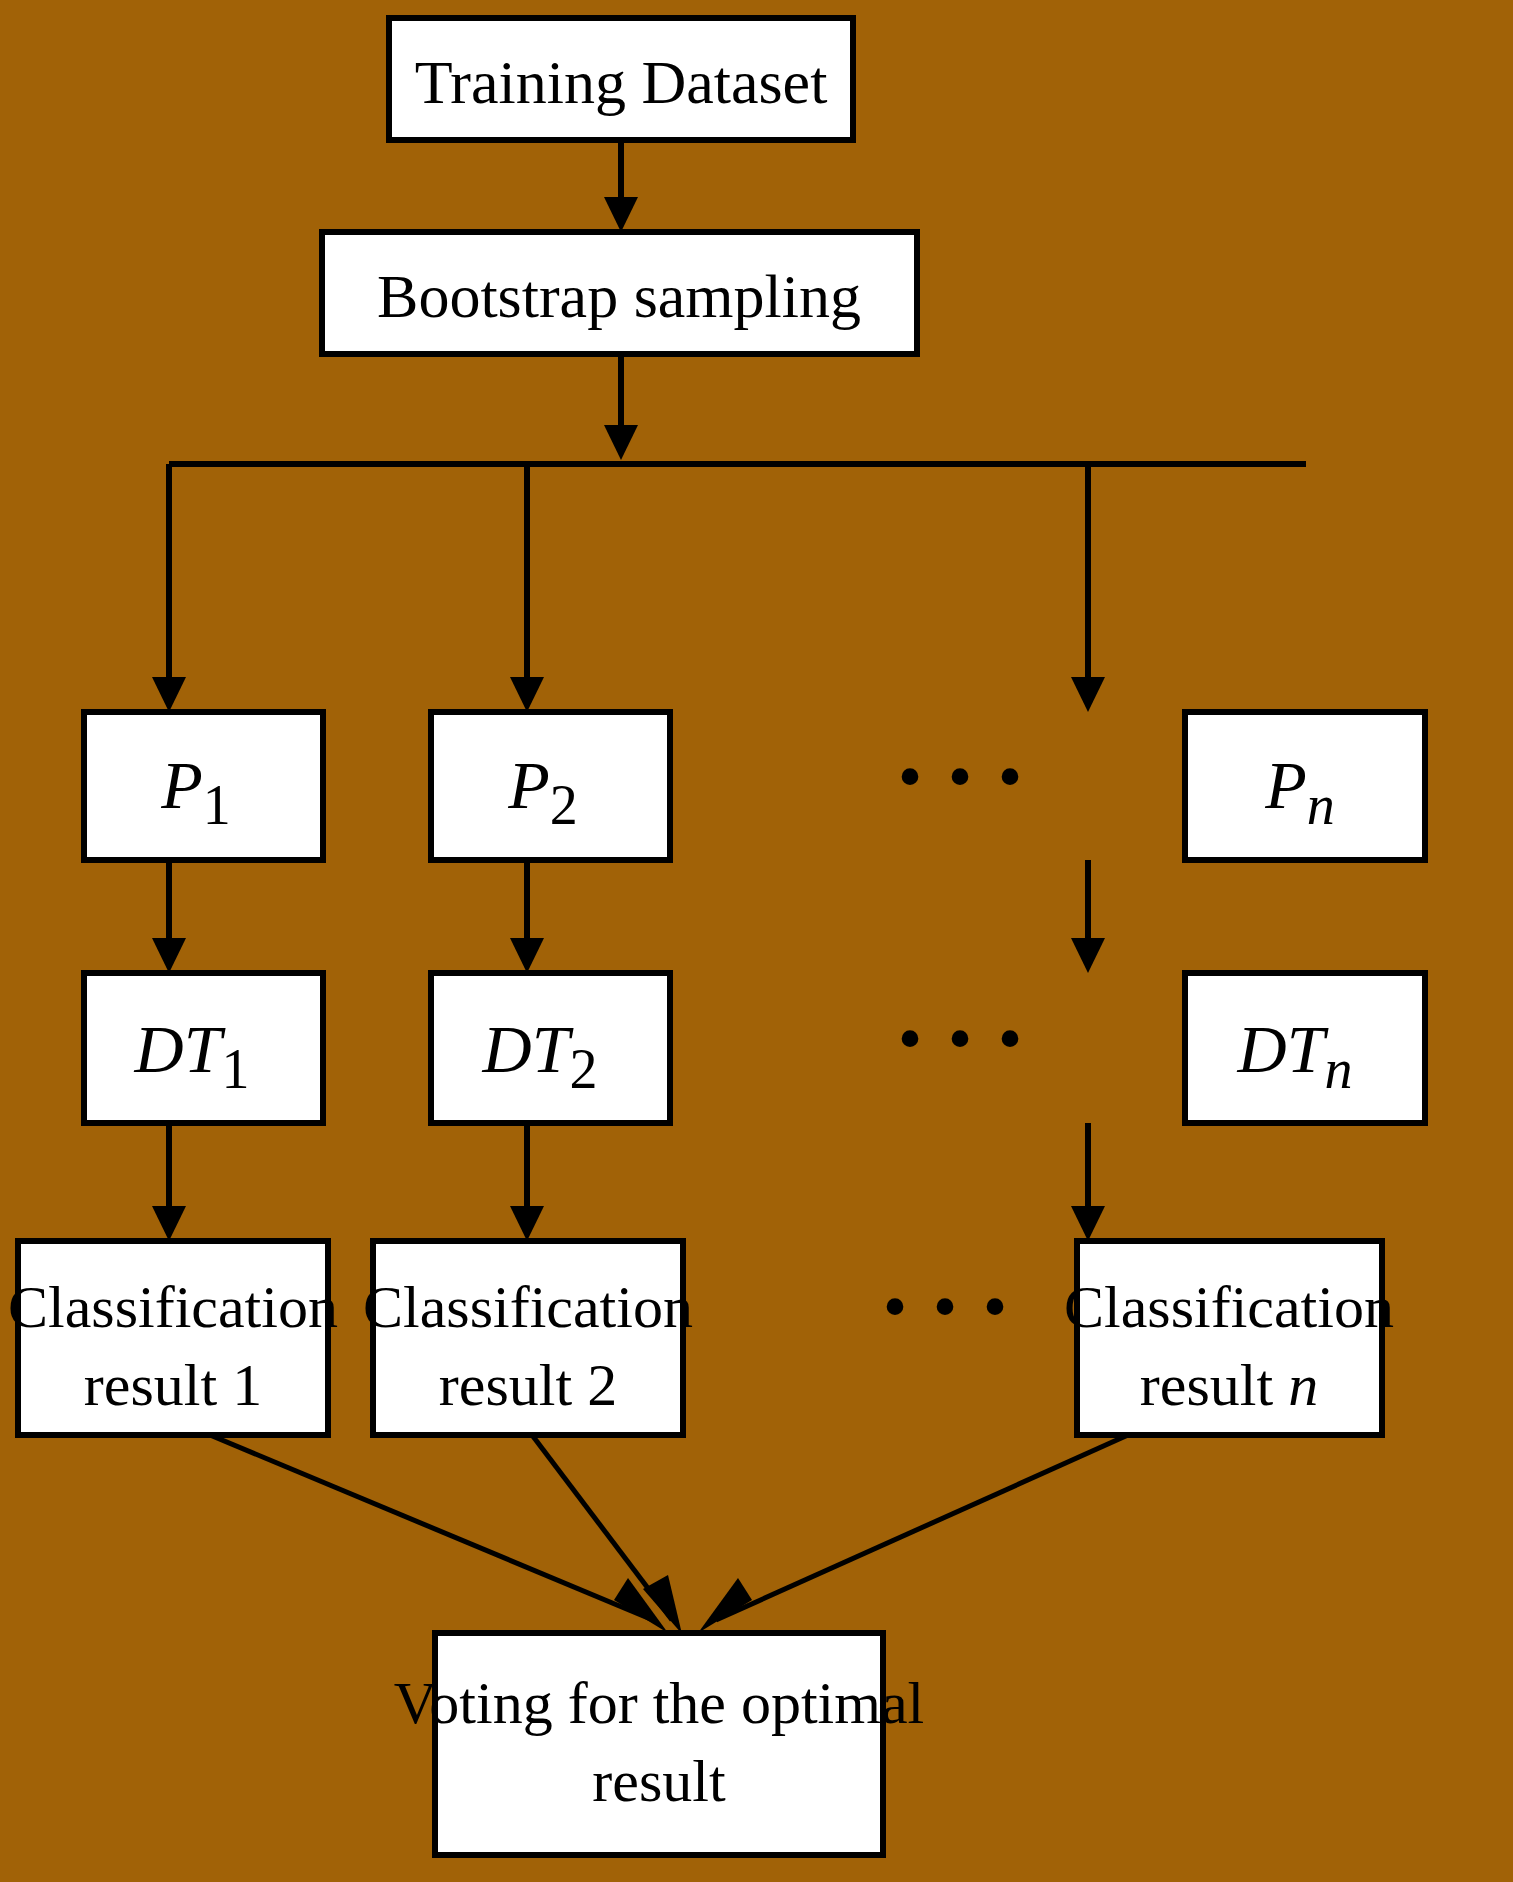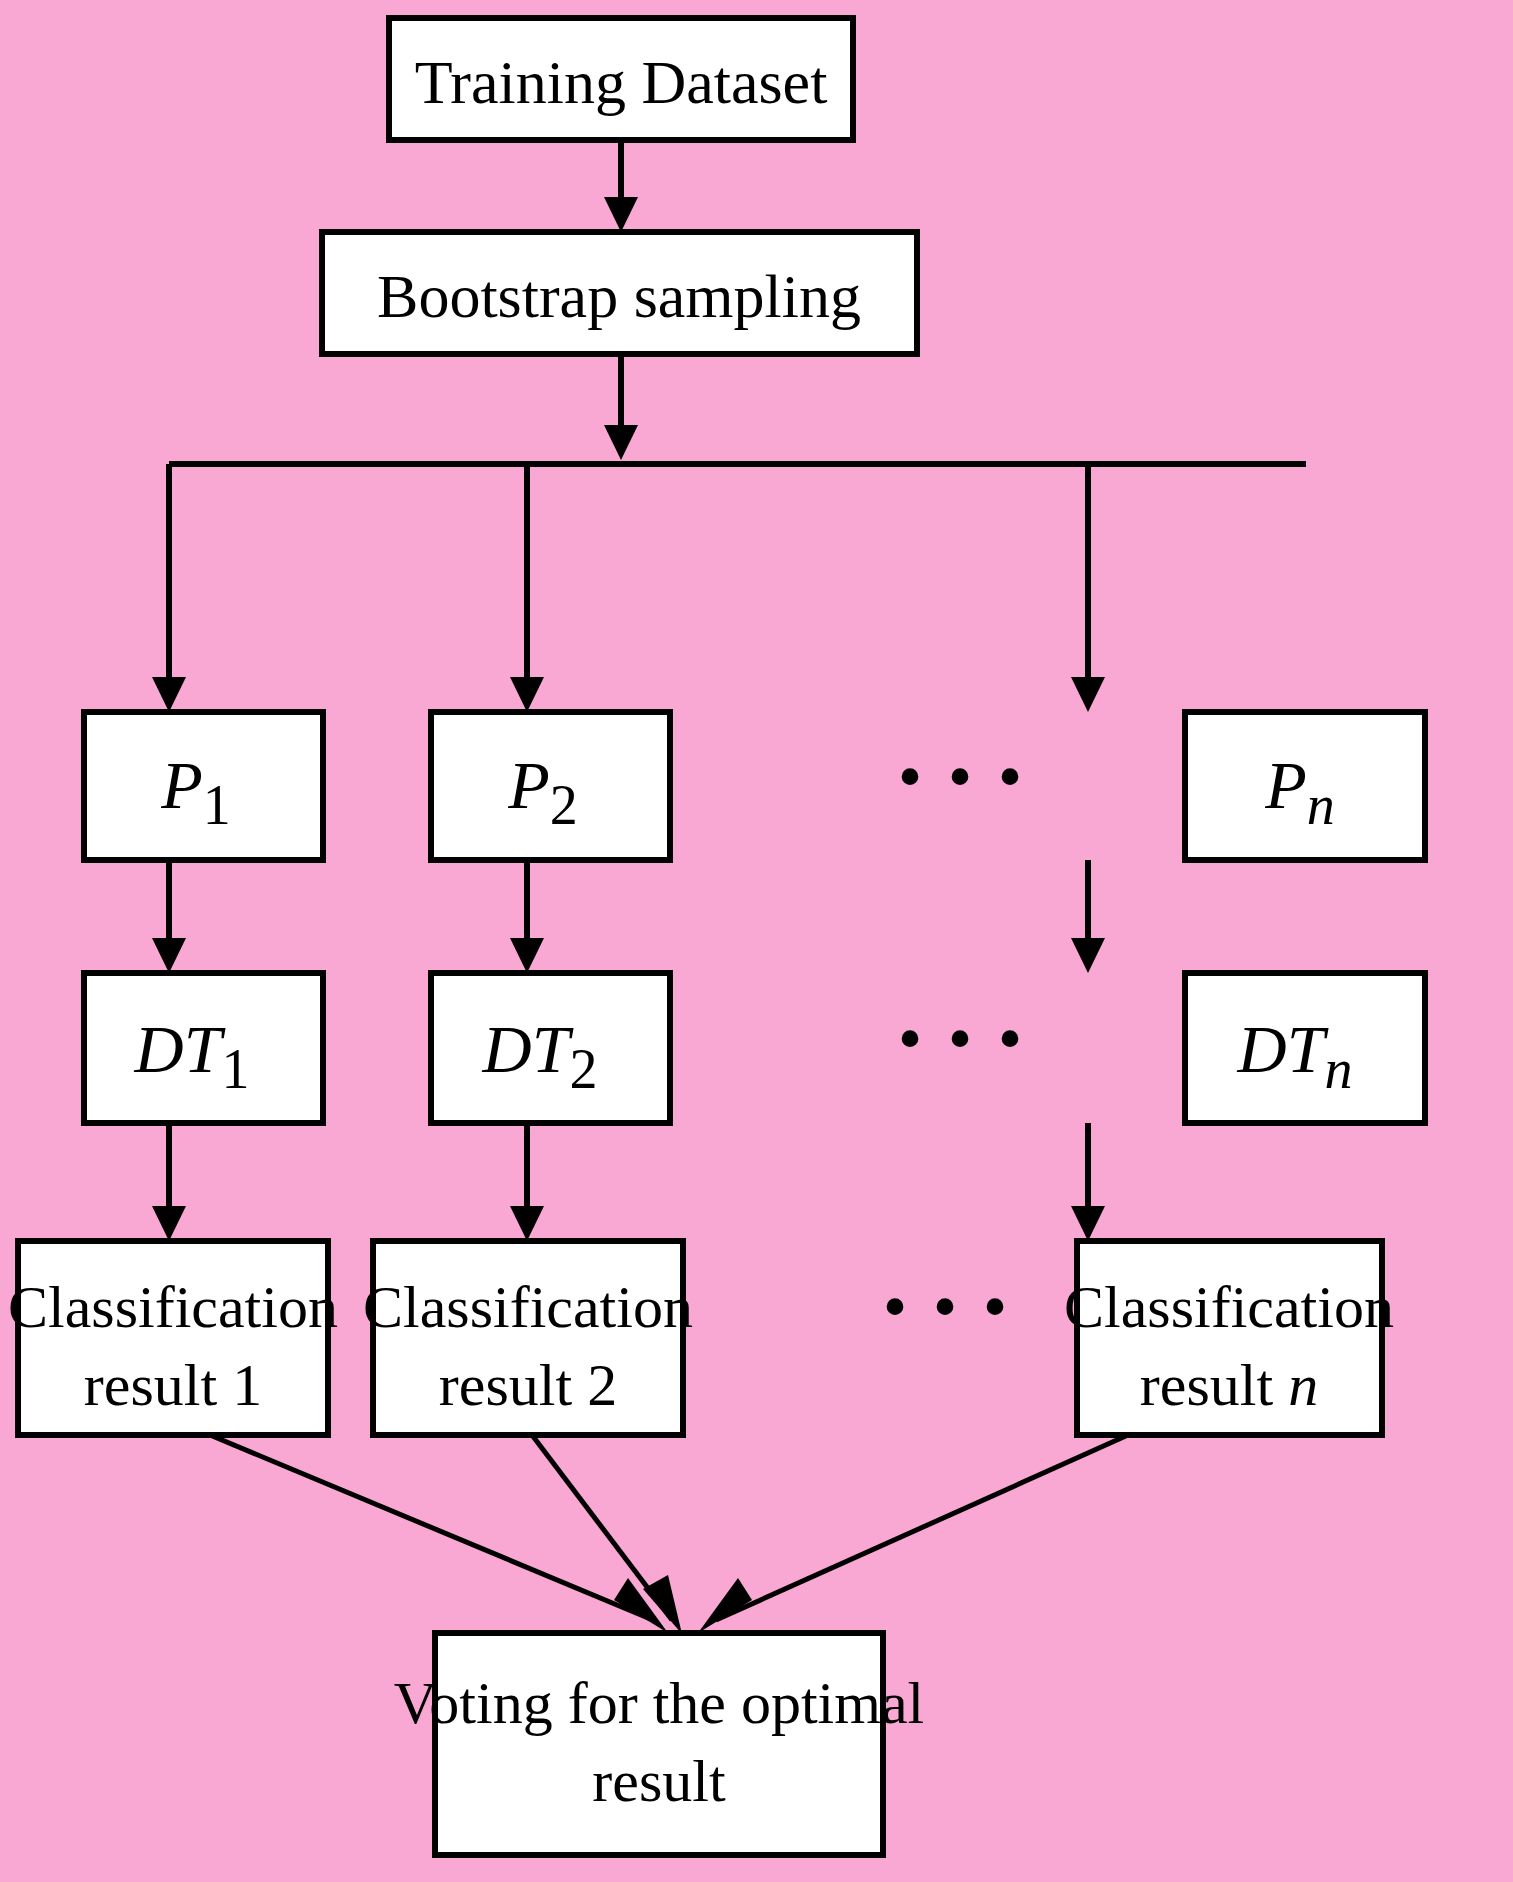--- a/index.html
+++ b/index.html
@@ -7,21 +7,21 @@
     padding: 0;
     background: #ffffff;
   }
   body {
     font-family: "Liberation Serif", "DejaVu Serif", serif;
   }
   #diagram-root {
     position: relative;
     width: 1513px;
     height: 1882px;
-    background: #f9a8d4;
+    background: #a16207;
     overflow: hidden;
   }
   svg.flow {
     position: absolute;
     inset: 0;
     width: 1513px;
     height: 1882px;
     display: block;
   }
   .node-rect {

